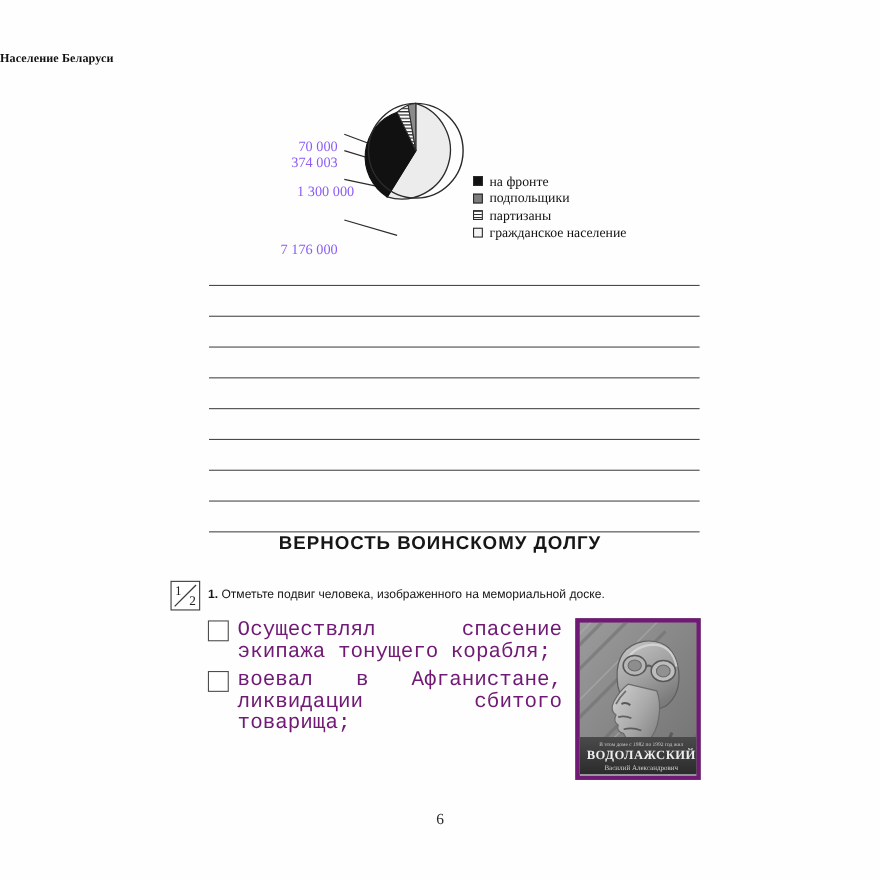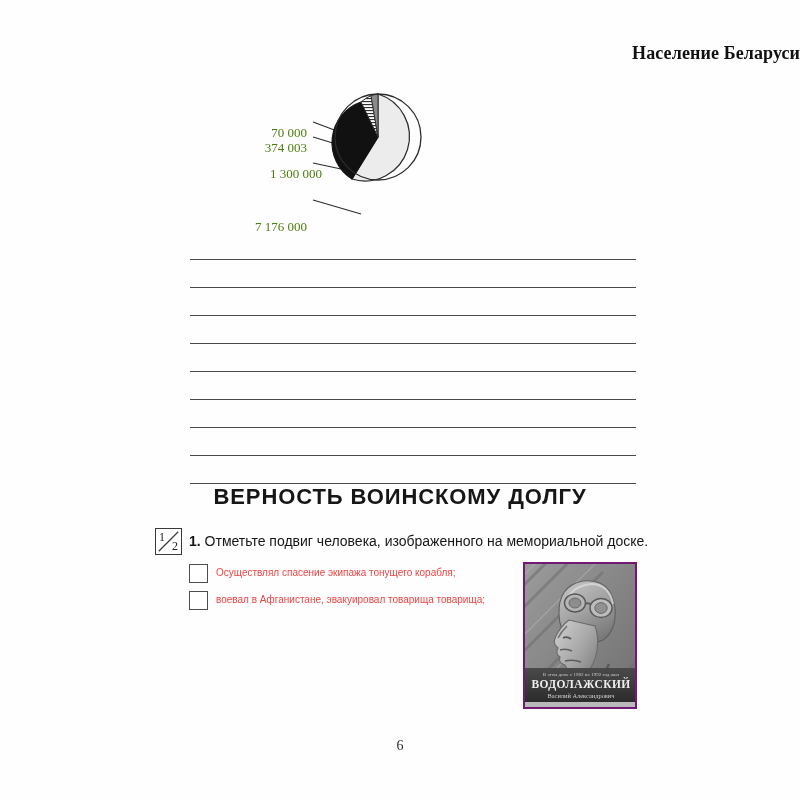--- a/index.html
+++ b/index.html
@@ -23,24 +23,24 @@
   }
 
   
   #chart-block {
     position: absolute;
     left: 0;
     top: 44px;
     width: 800px;
   }
   #chart-title {
-    text-align: right;
+    text-align: left;
     font-family: "Liberation Serif", serif;
     font-weight: bold;
-    font-size: 18px;
+    font-size: 11px;
     line-height: 18px;
     letter-spacing: 0.1px;
     color: #111;
   }
   #chart-title .t-line { display: block; }
 
   #chart-figure {
     position: relative;
     width: 800px;
     height: 120px;
@@ -52,21 +52,21 @@
     left: 228px;
     top: -6px;
   }
 
   
   .value-label {
     position: absolute;
     font-family: "Liberation Serif", serif;
     font-size: 13px;
     line-height: 14px;
-    color: #4d7c0f;
+    color: #8b5cf6;
     text-align: right;
     white-space: nowrap;
   }
 
   
   #pie-legend {
     position: absolute;
     left: 430px;
     top: 83px;
   }
@@ -114,21 +114,21 @@
 
   
   #section-heading {
     position: absolute;
     left: 0;
     top: 484px;
     width: 800px;
     text-align: center;
     font-family: "Liberation Sans", sans-serif;
     font-weight: bold;
-    font-size: 22px;
+    font-size: 17px;
     letter-spacing: 0.9px;
     color: #161616;
   }
 
   
   #question-row {
     position: absolute;
     left: 155px;
     top: 528px;
     display: flex;
@@ -154,21 +154,21 @@
     font-family: "Liberation Serif", serif;
     font-size: 12px;
     line-height: 12px;
     color: #222;
   }
   #score-badge .num-top { left: 3px;  top: 2px; }
   #score-badge .num-bot { right: 3px; bottom: 2px; }
 
   #question-text {
     font-family: "Liberation Sans", sans-serif;
-    font-size: 14px;
+    font-size: 11px;
     line-height: 27px;
     color: #161616;
     white-space: nowrap;
   }
   #question-text .q-num { font-weight: bold; }
 
   
   #options-list {
     position: absolute;
     left: 189px;
@@ -184,36 +184,36 @@
     width: 19px;
     height: 19px;
     border: 1.4px solid #4d4d4d;
     box-sizing: border-box;
     flex: 0 0 auto;
     margin-right: 8px;
     margin-top: 1px;
     background: #fff;
   }
   .option-text {
-    font-family: Liberation Sans, sans-serif;
-    font-size: 10px;
+    font-family: Liberation Mono, monospace;
+    font-size: 19px;
     line-height: 19.5px;
-    color: #ef4444;
+    color: #701a75;
     text-align: justify;
     text-justify: inter-word;
   }
 
   
   #plaque-photo {
     position: absolute;
     left: 523px;
     top: 562px;
     width: 114px;
     height: 147px;
-    border: 2px solid #701a75;
+    border: 4px solid #701a75;
     box-sizing: border-box;
     overflow: hidden;
     background: #8e8e8e;
   }
 
   
   #page-number {
     position: absolute;
     left: 0;
     top: 738px;
@@ -261,20 +261,38 @@
 
         <path d="M 150 69 L 124 111 A 43 43 0 0 1 133 34 Z" fill="#111111" stroke="#111111" stroke-width="1.1"></path>
 
         <path d="M 150 69 L 133 34 A 43 43 0 0 1 143 27.5 Z" fill="url(#hatchPattern)" stroke="#2b2b2b" stroke-width="1"></path>
 
         <path d="M 150 69 L 143 27.5 A 43 43 0 0 1 150 26 Z" fill="#8a8a8a" stroke="#2b2b2b" stroke-width="0.9"></path>
 
         <circle cx="150" cy="69" r="43" fill="none" stroke="#2b2b2b" stroke-width="1.3"></circle>
       </svg>
 
+      <div id="pie-legend">
+        <div class="legend-row">
+          <span class="legend-swatch sw-solid"></span>
+          <span class="legend-label">на фронте</span>
+        </div>
+        <div class="legend-row">
+          <span class="legend-swatch sw-gray"></span>
+          <span class="legend-label">подпольщики</span>
+        </div>
+        <div class="legend-row">
+          <span class="legend-swatch sw-hatch"></span>
+          <span class="legend-label">партизаны</span>
+        </div>
+        <div class="legend-row">
+          <span class="legend-swatch sw-white"></span>
+          <span class="legend-label">гражданское население</span>
+        </div>
+      </div>
 
     </div>
   </div>
 
   <div id="ruled-lines">
     <div class="rule-line"></div>
     <div class="rule-line"></div>
     <div class="rule-line"></div>
     <div class="rule-line"></div>
     <div class="rule-line"></div>
@@ -300,21 +318,21 @@
     </div>
   </div>
 
   <div id="options-list">
     <div class="option-row">
       <span class="option-checkbox"></span>
       <span class="option-text">Осуществлял спасение экипажа тонущего корабля;</span>
     </div>
     <div class="option-row">
       <span class="option-checkbox"></span>
-      <span class="option-text">воевал в Афганистане, эвакуировал товарища товарища;</span>
+      <span class="option-text">воевал в Афганистане, ликвидации сбитого товарища;</span>
     </div>
   </div>
 
   <div id="plaque-photo">
     <svg width="112" height="145" viewBox="0 0 112 145">
       <defs>
         <linearGradient id="stoneBg" x1="0" y1="0" x2="1" y2="1">
           <stop offset="0%" stop-color="#9b9b9b"></stop>
           <stop offset="45%" stop-color="#878787"></stop>
           <stop offset="100%" stop-color="#6f6f6f"></stop>

